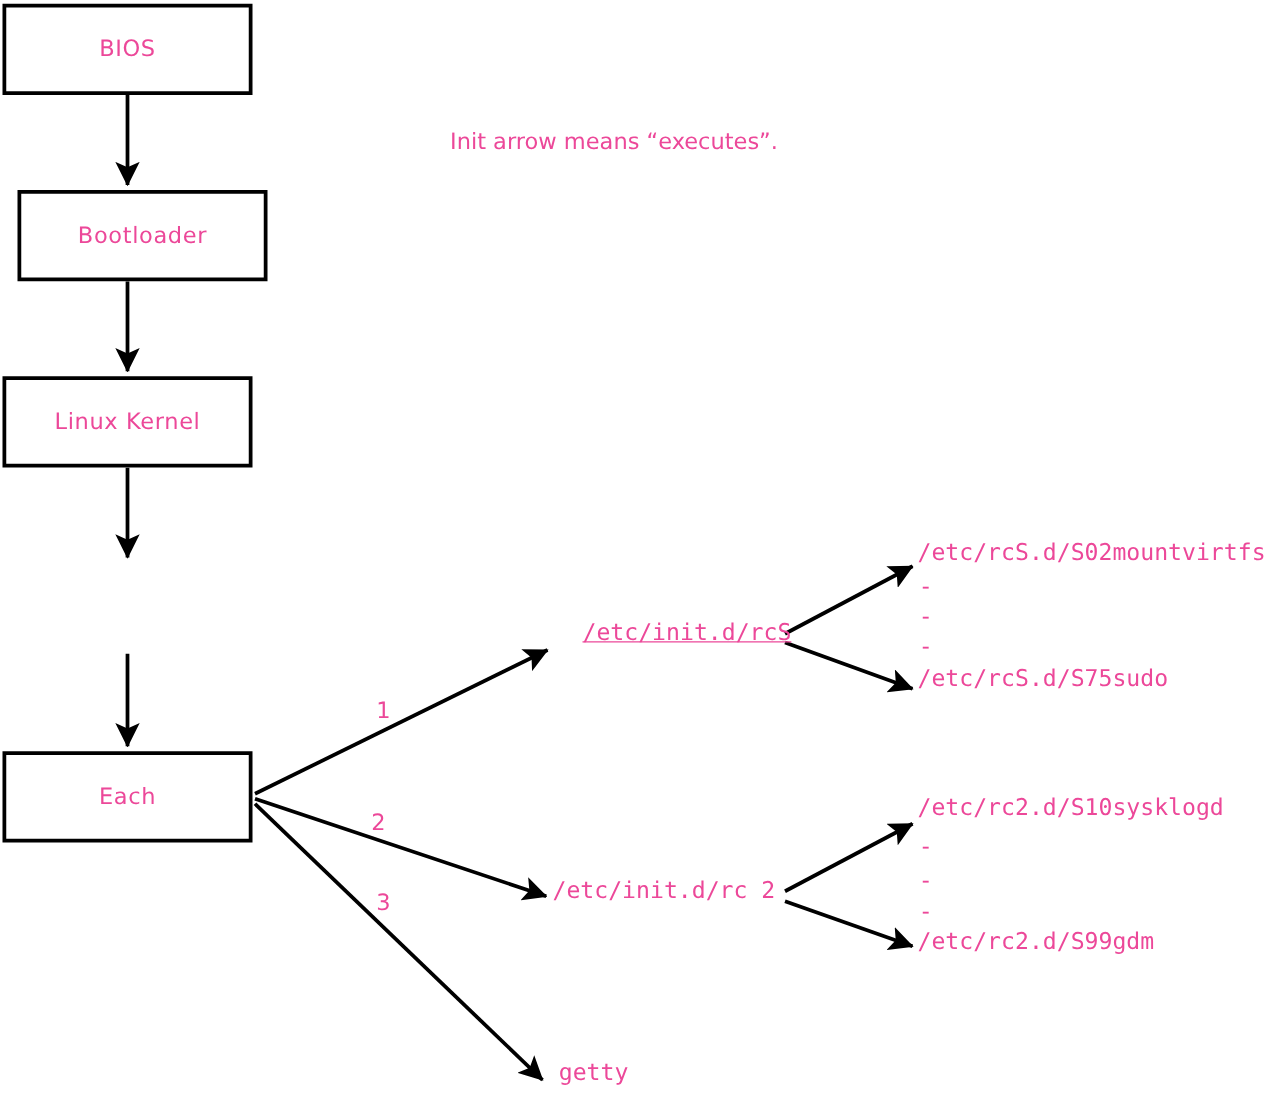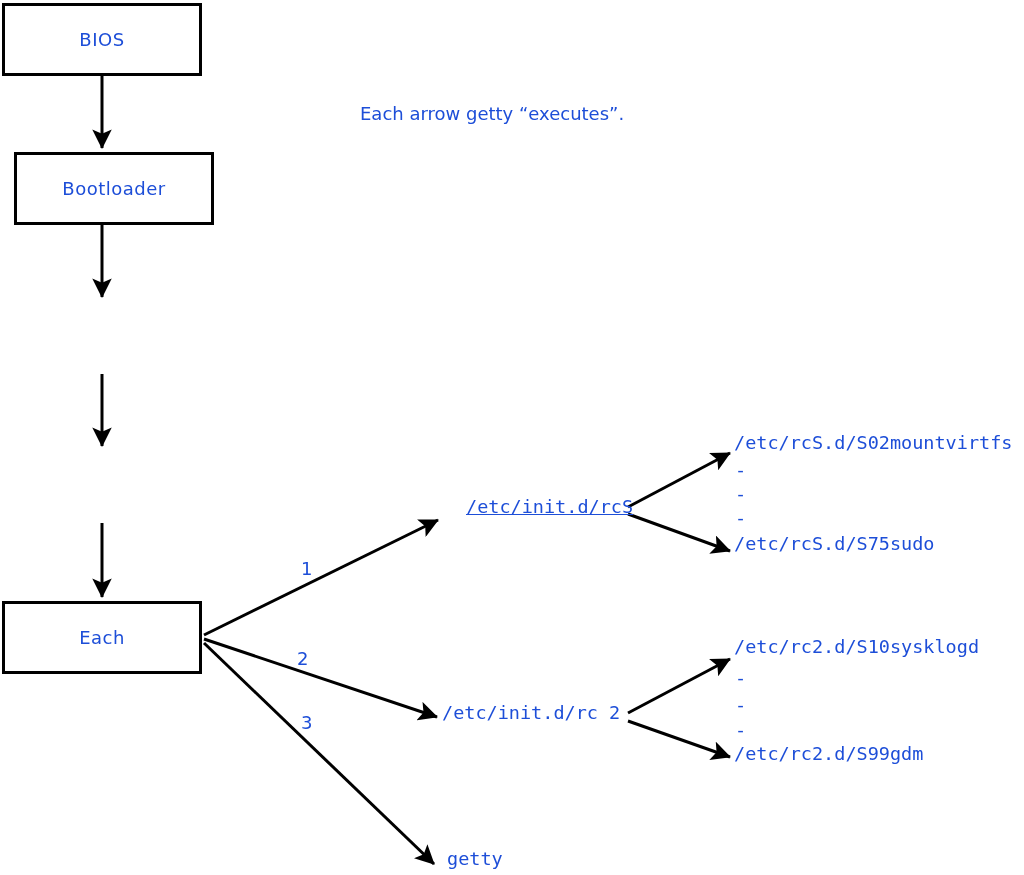--- a/index.html
+++ b/index.html
@@ -5,21 +5,21 @@
   html, body {
     margin: 0;
     padding: 0;
     background: #ffffff;
   }
   .diagram {
     position: relative;
     width: 1024px;
     height: 875px;
     background: #ffffff;
-    color: #1d4ed8;
+    color: #ec4899;
     font-family: "DejaVu Sans", "Liberation Sans", sans-serif;
     overflow: hidden;
   }
   .arrow-layer {
     position: absolute;
     left: 0;
     top: 0;
     width: 1024px;
     height: 875px;
     pointer-events: none;
@@ -120,25 +120,28 @@
     <line class="arrow-line" x1="628" y1="713" x2="730" y2="659" marker-end="url(#ah)"></line>
     <line class="arrow-line" x1="628" y1="721" x2="730" y2="757" marker-end="url(#ah)"></line>
   </svg>
 
   <div class="flow-box box-bios">
     <span>BIOS</span>
   </div>
   <div class="flow-box box-bootloader">
     <span>Bootloader</span>
   </div>
+  <div class="flow-box box-kernel">
+    <span>Linux Kernel</span>
+  </div>
   <div class="flow-box box-init">
     <span>Each</span>
   </div>
 
-  <div class="caption">Each arrow getty “executes”.</div>
+  <div class="caption">Init arrow means “executes”.</div>
 
   <div class="branch-num num-1">1</div>
   <div class="branch-num num-2">2</div>
   <div class="branch-num num-3">3</div>
 
   <div class="mono lbl-rcs">/etc/init.d/rcS</div>
   <div class="mono lbl-rc2">/etc/init.d/rc 2</div>
   <div class="mono lbl-getty">getty</div>
 
   <div class="mono lbl-s02">/etc/rcS.d/S02mountvirtfs</div>

